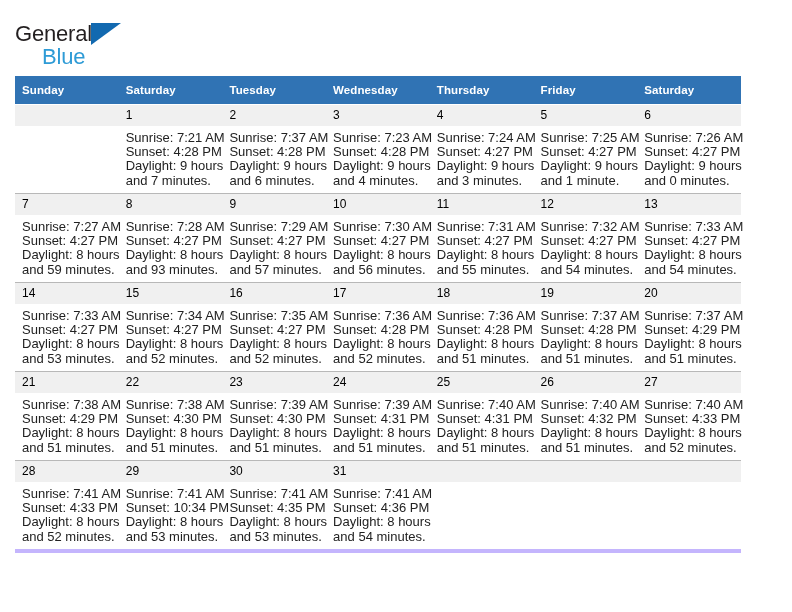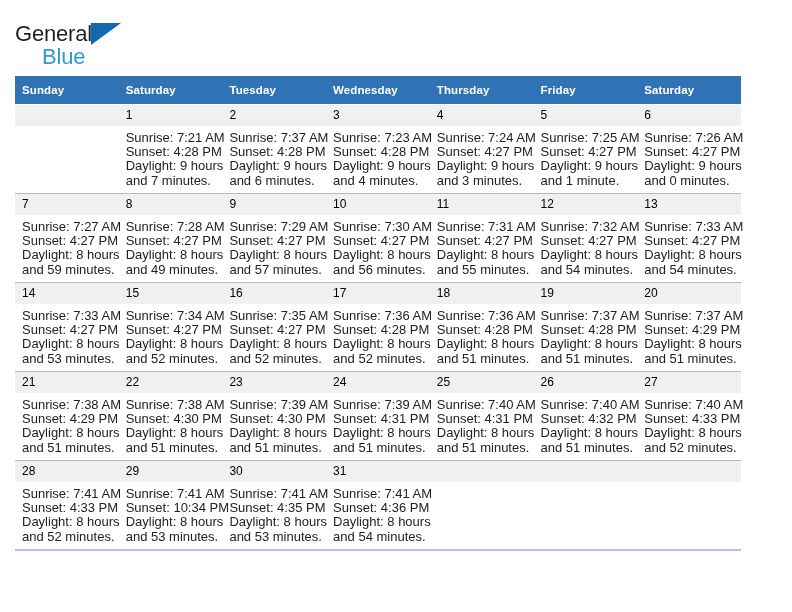--- a/index.html
+++ b/index.html
@@ -95,21 +95,21 @@
   td.day-cell {
     vertical-align: top;
     padding: 0;
     border-top: 1px solid #ffffff;
     height: 88px;
   }
   tr.week-row td.day-cell {
     border-bottom: 1px solid #b8b8b8;
   }
   tr.week-row:last-child td.day-cell {
-    border-bottom: 2px solid #c4b5fd;
+    border-bottom: 4px solid #c4b5fd;
   }
   .daynum {
     background: #f0f0f0;
     font-size: 12px;
     color: #000000;
     padding: 3px 0 3px 7px;
     height: 15px;
     line-height: 15px;
   }
   .daynum.empty {
@@ -222,21 +222,21 @@
               <div>Daylight: 8 hours</div>
               <div>and 59 minutes.</div>
             </div>
           </td>
           <td class="day-cell">
             <div class="daynum">8</div>
             <div class="cellbody">
               <div>Sunrise: 7:28 AM</div>
               <div>Sunset: 4:27 PM</div>
               <div>Daylight: 8 hours</div>
-              <div>and 49 minutes.</div>
+              <div>and 93 minutes.</div>
             </div>
           </td>
           <td class="day-cell">
             <div class="daynum">9</div>
             <div class="cellbody">
               <div>Sunrise: 7:29 AM</div>
               <div>Sunset: 4:27 PM</div>
               <div>Daylight: 8 hours</div>
               <div>and 57 minutes.</div>
             </div>

